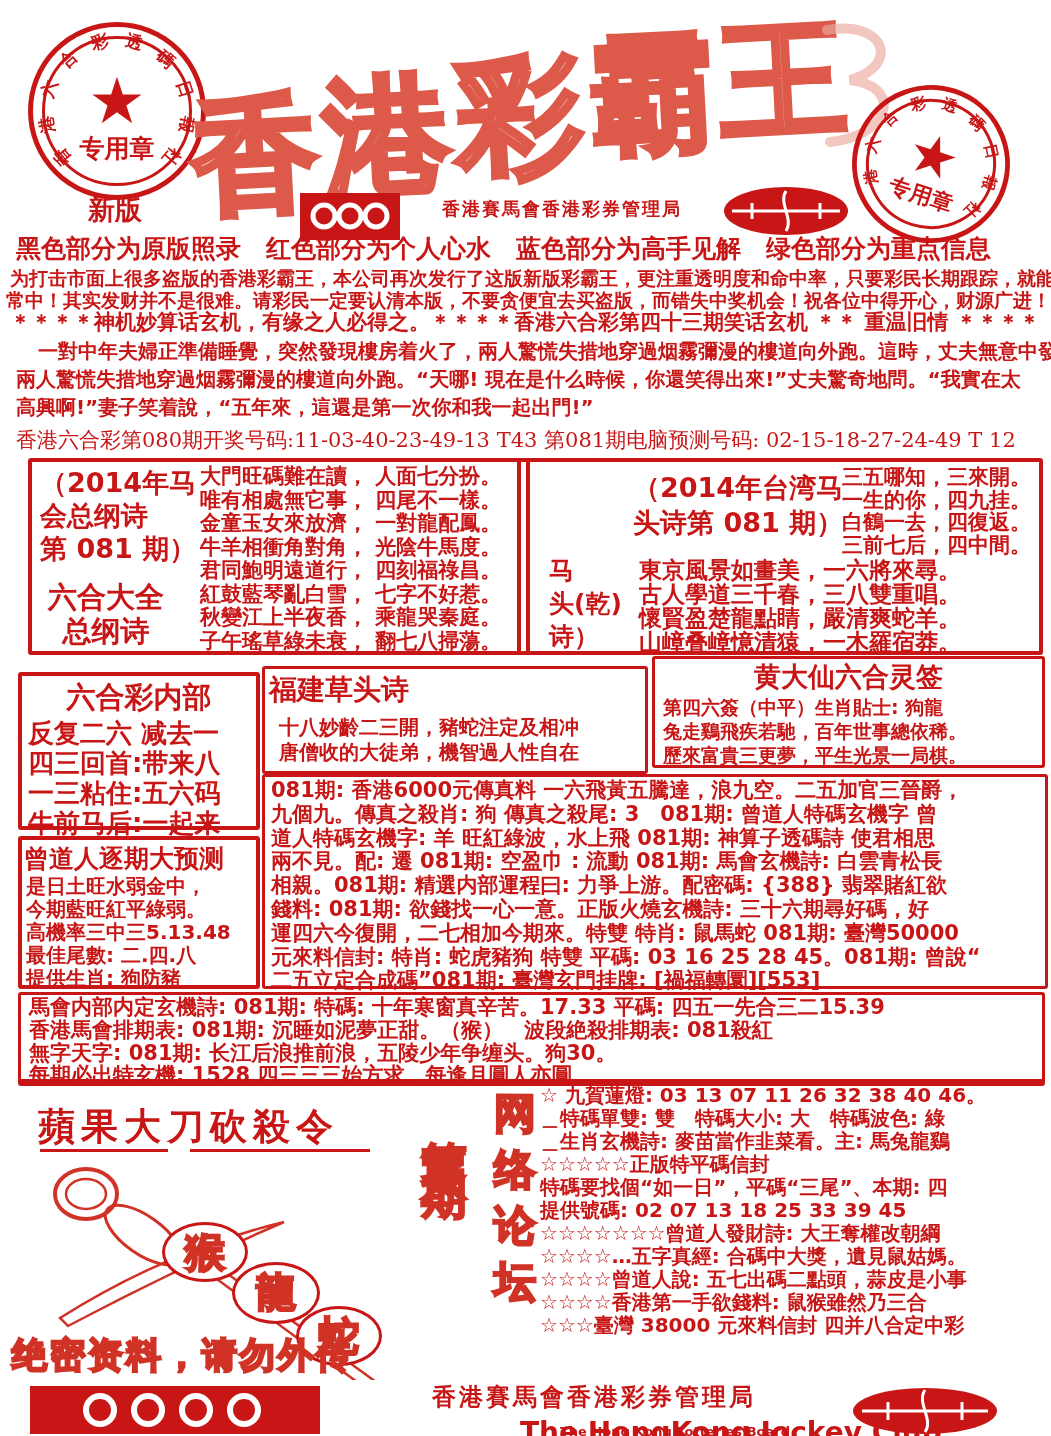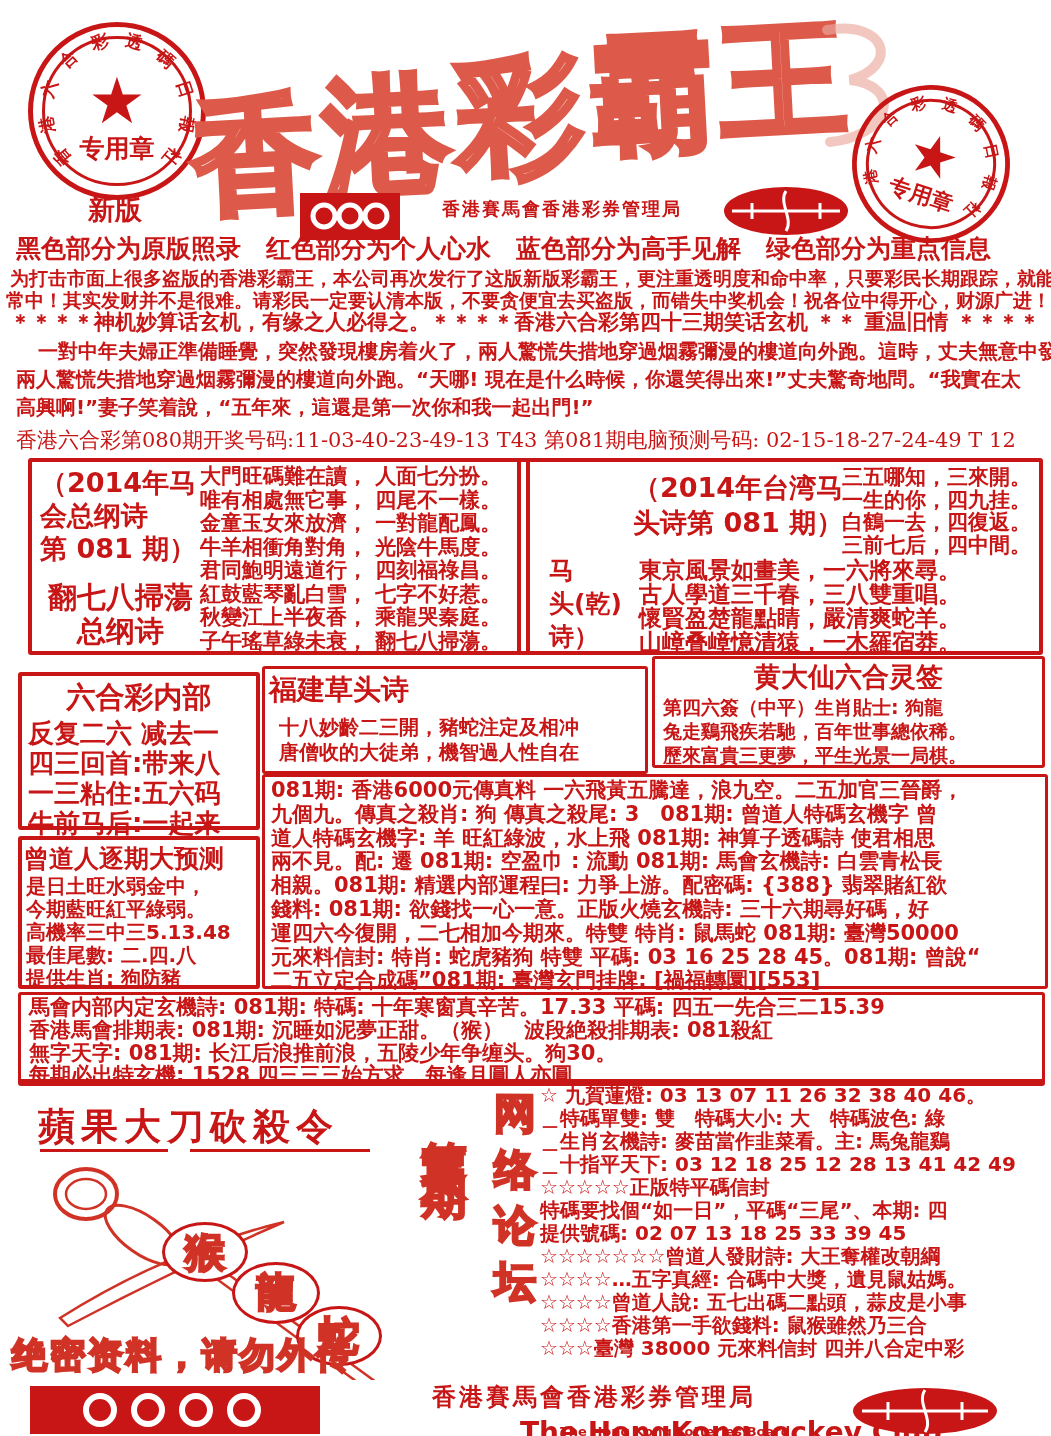--- a/index.html
+++ b/index.html
@@ -107,21 +107,21 @@
 
   <div class="abs line" style="left:16px;top:426px;font-size:21px;font-family:'DejaVu Serif',serif;">香港六合彩第080期开奖号码:11-03-40-23-49-13 T43 第081期电脑预测号码: 02-15-18-27-24-49 T 12</div>
 
   <div class="box" style="left:28px;top:458px;width:502px;height:197px;">
     <div class="abs b" style="left:8px;top:4px;font-size:27px;line-height:33px;">
       <div>（2014年马</div>
       <div>会总纲诗</div>
       <div>第 081 期）</div>
     </div>
     <div class="abs b" style="left:16px;top:118px;font-size:29px;line-height:34px;text-align:center;">
-      <div>翻七八掃蕩</div>
+      <div>六合大全</div>
       <div>总纲诗</div>
     </div>
     <div class="abs" style="left:168px;top:3px;">
       <div class="poemline">大門旺碼難在讀， 人面七分扮。</div>
       <div class="poemline">唯有相處無它事， 四尾不一樣。</div>
       <div class="poemline">金童玉女來放濟， 一對龍配鳳。</div>
       <div class="poemline">牛羊相衝角對角， 光陰牛馬度。</div>
       <div class="poemline">君同鮑明遠道行， 四刻福祿昌。</div>
       <div class="poemline">紅鼓藍琴亂白雪， 七字不好惹。</div>
       <div class="poemline">秋變江上半夜香， 乘龍哭秦庭。</div>
@@ -230,21 +230,20 @@
 
   <div class="abs bubble" style="left:494px;top:1086px;font-size:42px;">网</div>
   <div class="abs bubble" style="left:494px;top:1142px;font-size:42px;">络</div>
   <div class="abs bubble" style="left:494px;top:1198px;font-size:42px;">论</div>
   <div class="abs bubble" style="left:494px;top:1254px;font-size:42px;">坛</div>
 
   <div class="abs" style="left:540px;top:1084px;width:508px;">
     <div class="forumline">☆ 九賀蓮燈: 03 13 07 11 26 32 38 40 46。</div>
     <div class="forumline">＿特碼單雙: 雙　特碼大小: 大　特碼波色: 綠</div>
     <div class="forumline">＿生肖玄機詩: 麥苗當作韭菜看。主: 馬兔龍鷄</div>
-    <div class="forumline">＿十指平天下: 03 12 18 25 12 28 13 41 42 49</div>
     <div class="forumline">☆☆☆☆☆正版特平碼信封</div>
     <div class="forumline">特碼要找個“如一日”，平碼“三尾”、本期: 四</div>
     <div class="forumline">提供號碼: 02 07 13 18 25 33 39 45</div>
     <div class="forumline">☆☆☆☆☆☆☆曾道人發財詩: 大王奪權改朝綱</div>
     <div class="forumline">☆☆☆☆…五字真經: 合碼中大獎，遺見鼠姑媽。</div>
     <div class="forumline">☆☆☆☆曾道人說: 五七出碼二點頭，蒜皮是小事</div>
     <div class="forumline">☆☆☆☆香港第一手欲錢料: 鼠猴雖然乃三合</div>
     <div class="forumline">☆☆☆臺灣 38000 元來料信封 四并八合定中彩</div>
   </div>
 

